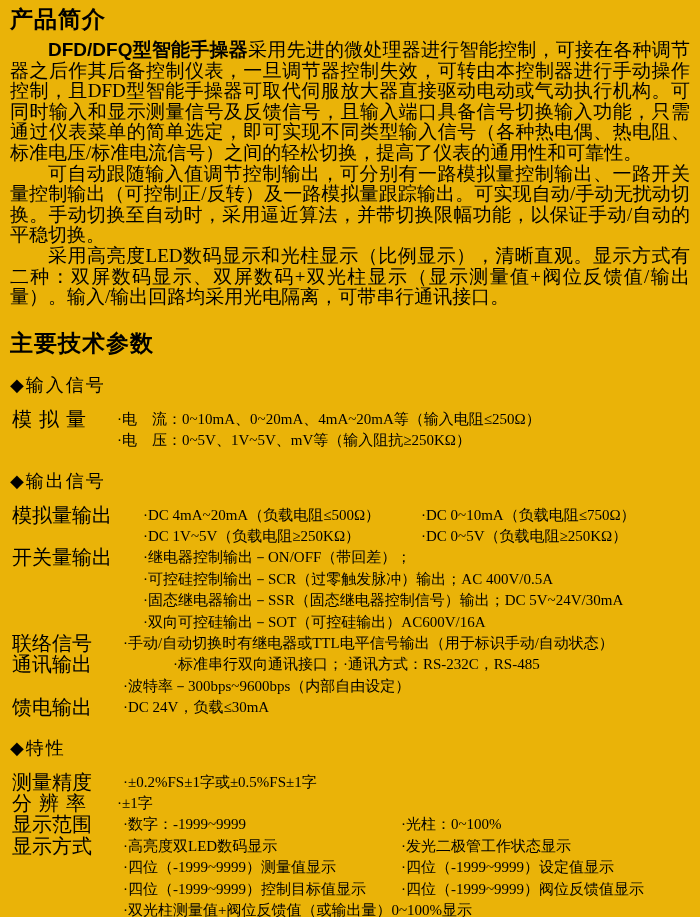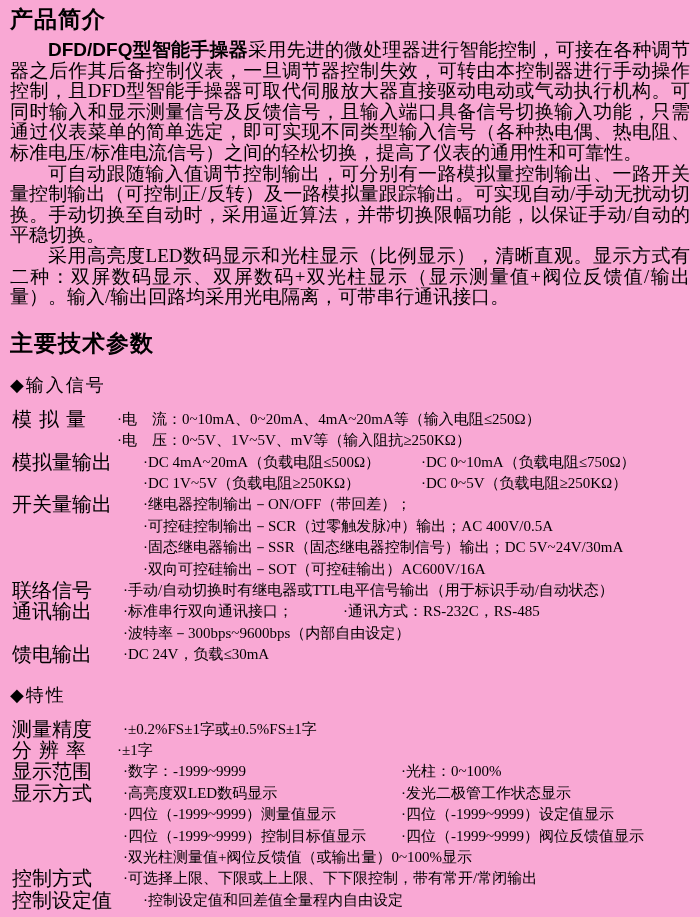--- a/index.html
+++ b/index.html
@@ -7,21 +7,21 @@
     padding: 0;
     background: #ffffff;
     color: #000000;
   }
   .page {
     width: 700px;
     height: 917px;
     box-sizing: border-box;
     padding: 6px 10px 0 10px;
     overflow: hidden;
-    background: #f9a8d4;
+    background: #eab308;
     font-family: "Liberation Serif", "DejaVu Serif", serif;
   }
   .h1 {
     font-family: "Liberation Sans", "DejaVu Sans", sans-serif;
     font-weight: bold;
     font-size: 23px;
     line-height: 26px;
     margin: 0 0 8px 0;
     letter-spacing: 1px;
   }
@@ -63,21 +63,21 @@
     flex: 1 1 auto;
     padding-left: 31px;
   }
   .spec-line {
     font-size: 15px;
     line-height: 21.4px;
     white-space: nowrap;
   }
   .cell { display: inline-block; }
   .c1w { width: 278px; font-family: Liberation Serif, serif; }   
-  .c1n { width: 220px; }   
+  .c1n { width: 220px; text-align: right; }   
 </style>
 </head>
 <body>
 
 <div class="page">
 
   <div class="h1">产品简介</div>
 
   <p class="para"><span class="lead">DFD/DFQ型智能手操器</span><span>采用先进的微处理器进行智能控制，可接在各种调节器之后作其后备控制仪表，一旦调节器控制失效，可转由本控制器进行手动操作控制，且DFD型智能手操器可取代伺服放大器直接驱动电动或气动执行机构。可同时输入和显示测量信号及反馈信号，且输入端口具备信号切换输入功能，只需通过仪表菜单的简单选定，即可实现不同类型输入信号（各种热电偶、热电阻、标准电压/标准电流信号）之间的轻松切换，提高了仪表的通用性和可靠性。</span></p>
 
@@ -89,20 +89,21 @@
 
   <div class="section-heading">◆输入信号</div>
   <div class="spec-row">
     <div class="spec-label">模拟量</div>
     <div class="spec-lines">
       <div class="spec-line">·电　流：0~10mA、0~20mA、4mA~20mA等（输入电阻≤250Ω）</div>
       <div class="spec-line">·电　压：0~5V、1V~5V、mV等（输入阻抗≥250KΩ）</div>
     </div>
   </div>
 
+  <div class="section-heading">◆输出信号</div>
 
   <div class="spec-row">
     <div class="spec-label">模拟量输出</div>
     <div class="spec-lines">
       <div class="spec-line"><span class="cell c1w">·DC 4mA~20mA（负载电阻≤500Ω）</span><span class="cell">·DC 0~10mA（负载电阻≤750Ω）</span></div>
       <div class="spec-line"><span class="cell c1w">·DC 1V~5V（负载电阻≥250KΩ）</span><span class="cell">·DC 0~5V（负载电阻≥250KΩ）</span></div>
     </div>
   </div>
 
   <div class="spec-row">

